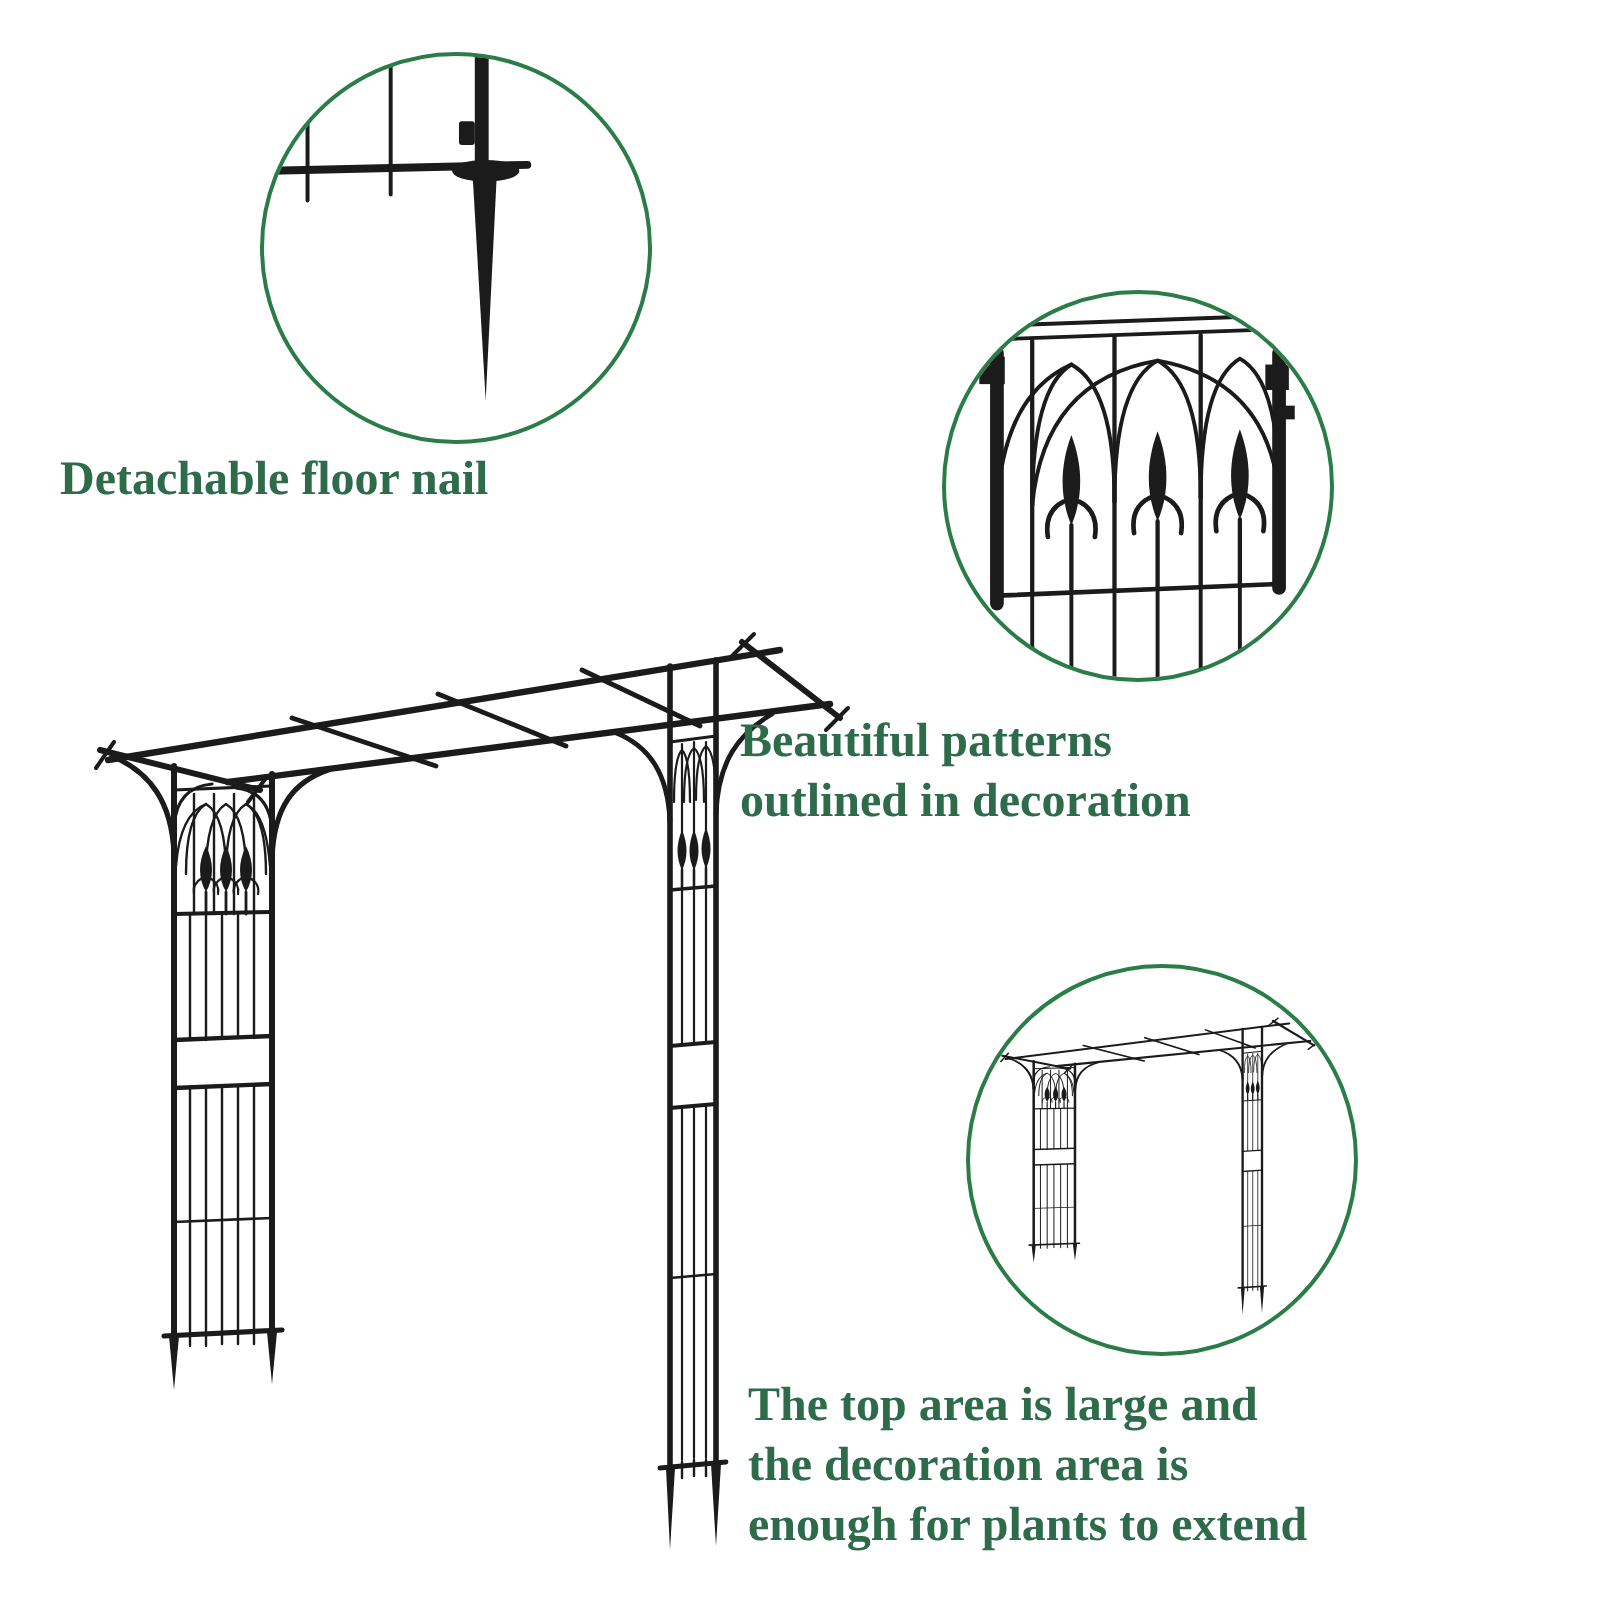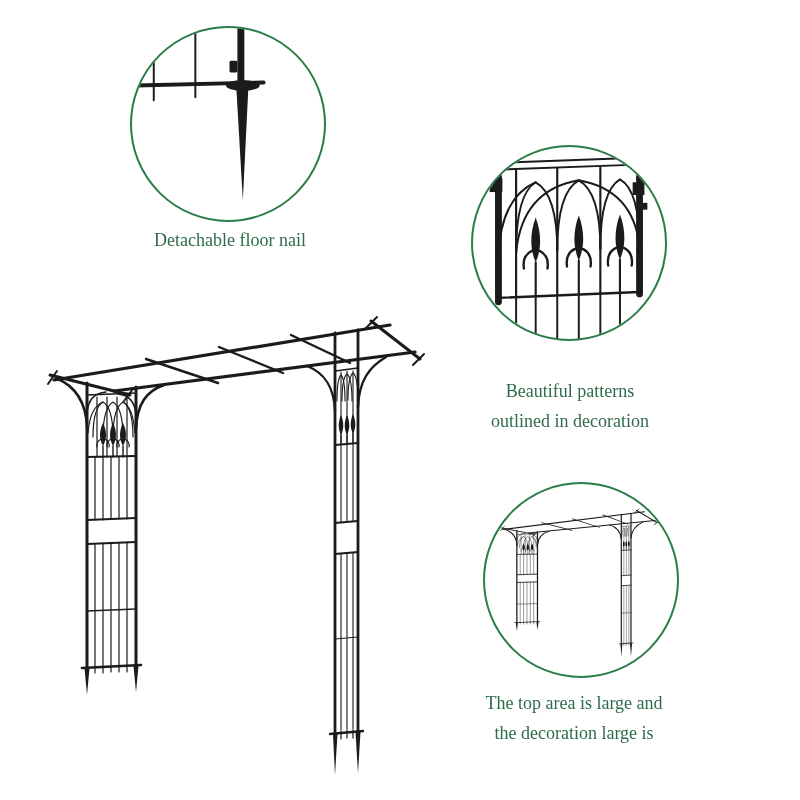--- a/index.html
+++ b/index.html
@@ -7,22 +7,22 @@
     position:relative;width:800px;height:800px;background:var(--background,#fff);
     font-family:"Liberation Serif","DejaVu Serif",serif;overflow:hidden;
   }
   .detail-circle{
     position:absolute;box-sizing:border-box;border-radius:50%;
     border:2.5px solid var(--ring-green,#2b7d48);
     background:#fff;overflow:hidden;
   }
   .detail-circle svg{display:block;width:100%;height:100%;}
   .caption{
-    position:absolute;width:400px;text-align:center;
-    color:var(--text-green,#2e6b4b);font-size:18px;line-height:30px;font-weight:400;
+    position:absolute;width:400px;text-align:left;
+    color:var(--text-green,#2e6b4b);font-size:24px;line-height:30px;font-weight:700;
   }
   svg{color:var(--artwork-black,#1b1b1b);}
   .main-art{position:absolute;left:30px;top:315px;width:430px;height:480px;}
 </style>
 </head>
 <body>
 
 <div class="canvas">
 
   <svg width="0" height="0" style="position:absolute" aria-hidden="true">
@@ -148,28 +148,29 @@
         <path d="M 150,69 C 156,85 156,101 150,115 C 144,101 144,85 150,69 Z" fill="currentColor" stroke="none"></path>
         <path d="M 60,106 Q 50,111 52,124 M 68,106 Q 78,111 76,124" stroke-width="2.4"></path>
         <path d="M 104,104 Q 94,109 96,122 M 112,104 Q 122,109 120,122" stroke-width="2.4"></path>
         <path d="M 146,103 Q 136,108 138,121 M 154,103 Q 164,108 162,121" stroke-width="2.4"></path>
         <path d="M 64,118 L 64,152 M 108,116 L 108,151 M 150,115 L 150,149" stroke-width="2.2"></path>
         <path d="M 26,154 L 170,148" stroke-width="2.4"></path>
         <path d="M 44,154 L 44,196 M 86,153 L 86,196 M 130,151 L 130,196 M 64,153 L 64,196 M 108,152 L 108,196 M 150,150 L 150,196" stroke-width="2"></path>
       </g>
     </svg>
   </div>
-  <div class="caption" style="left:370px;top:376px;">
+  <div class="caption" style="left:370px;top:356px;">
     <div>Beautiful patterns</div>
     <div>outlined in decoration</div>
   </div>
 
   <div class="detail-circle" style="left:483px;top:482px;width:196px;height:196px;">
     <svg viewBox="0 0 196 196">
       <use href="#arch-art" transform="translate(8,25) scale(0.43,0.33)"></use>
     </svg>
   </div>
   <div class="caption" style="left:374px;top:688px;">
     <div>The top area is large and</div>
-    <div>the decoration large is</div>
+    <div>the decoration area is</div>
+    <div>enough for plants to extend</div>
   </div>
 
 </div>
 
 </body></html>

